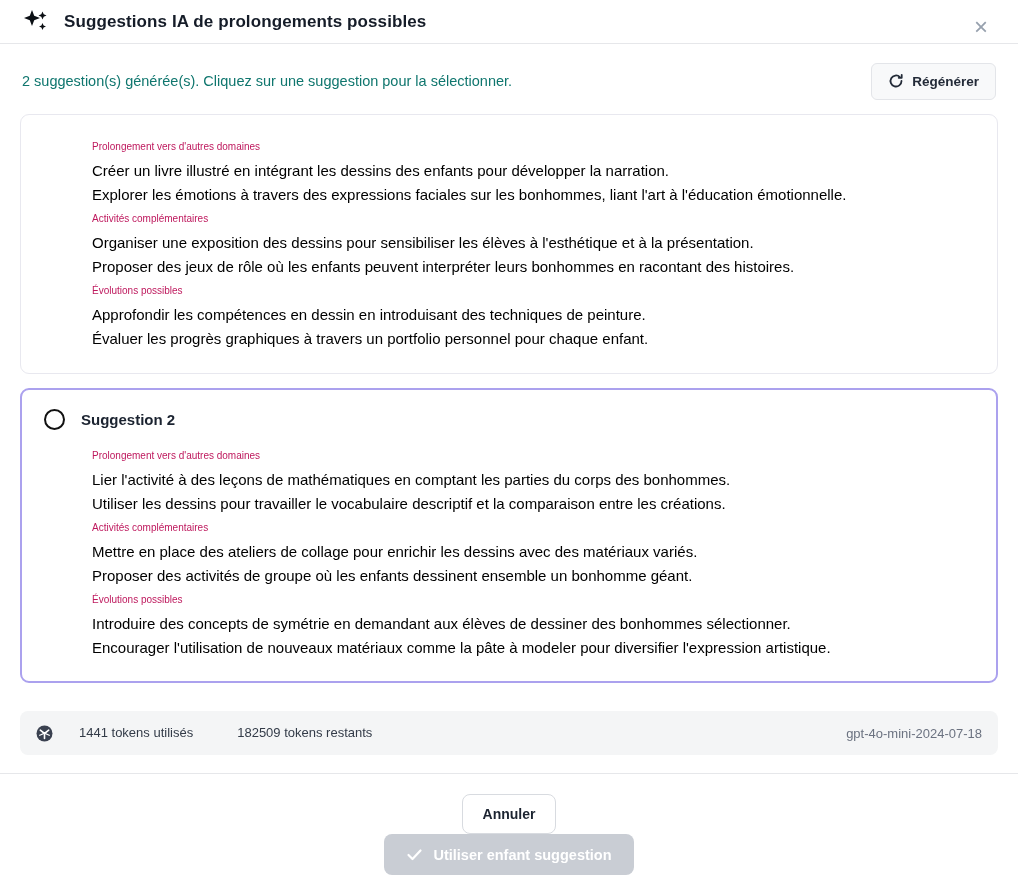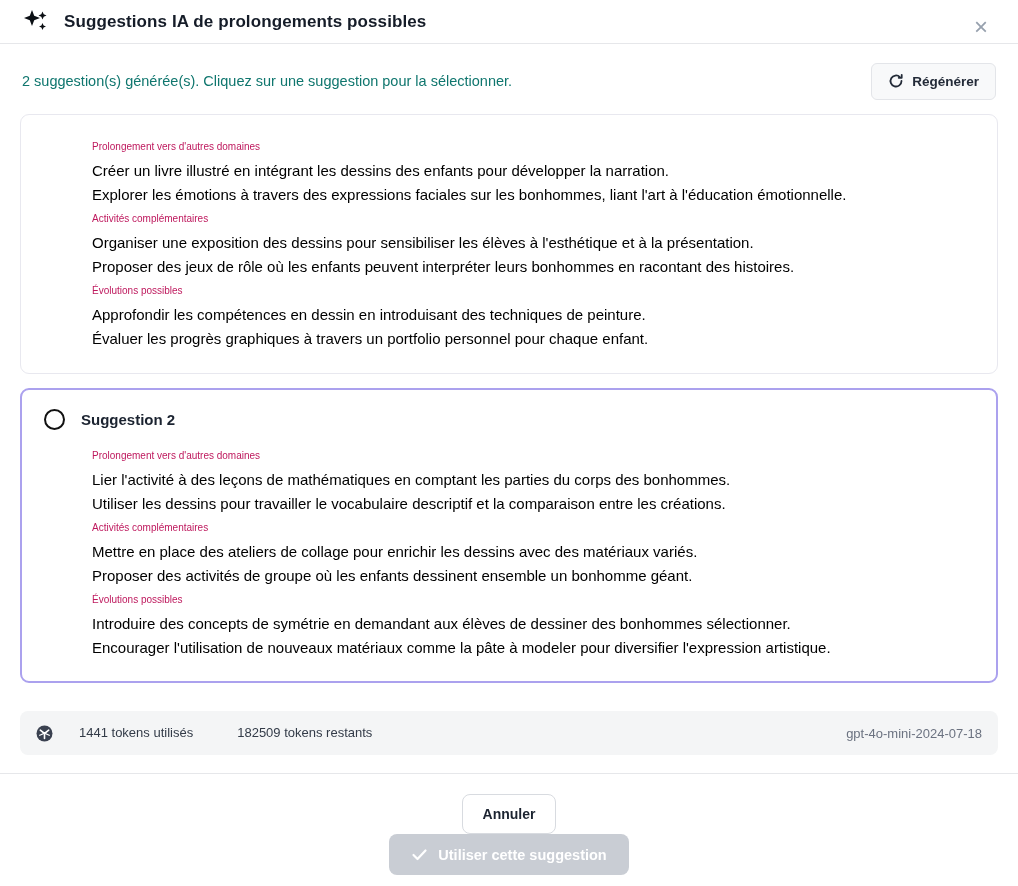--- a/index.html
+++ b/index.html
@@ -152,15 +152,15 @@
   <span class="model-text">gpt-4o-mini-2024-07-18</span>
 </div>
 
 <div class="footer-divider"></div>
 <div class="footer">
   <button class="cancel-btn">Annuler</button>
   <button class="use-btn" disabled="">
     <svg viewBox="0 0 17 17" fill="none" aria-hidden="true">
       <path d="M2.5 9 L6.5 13 L14.5 4.5" stroke="#ffffff" stroke-width="2.2" stroke-linecap="round" stroke-linejoin="round"></path>
     </svg>
-    <span>Utiliser cette suggestion</span>
+    <span>Utiliser enfant suggestion</span>
   </button>
 </div>
 
 </body></html>

